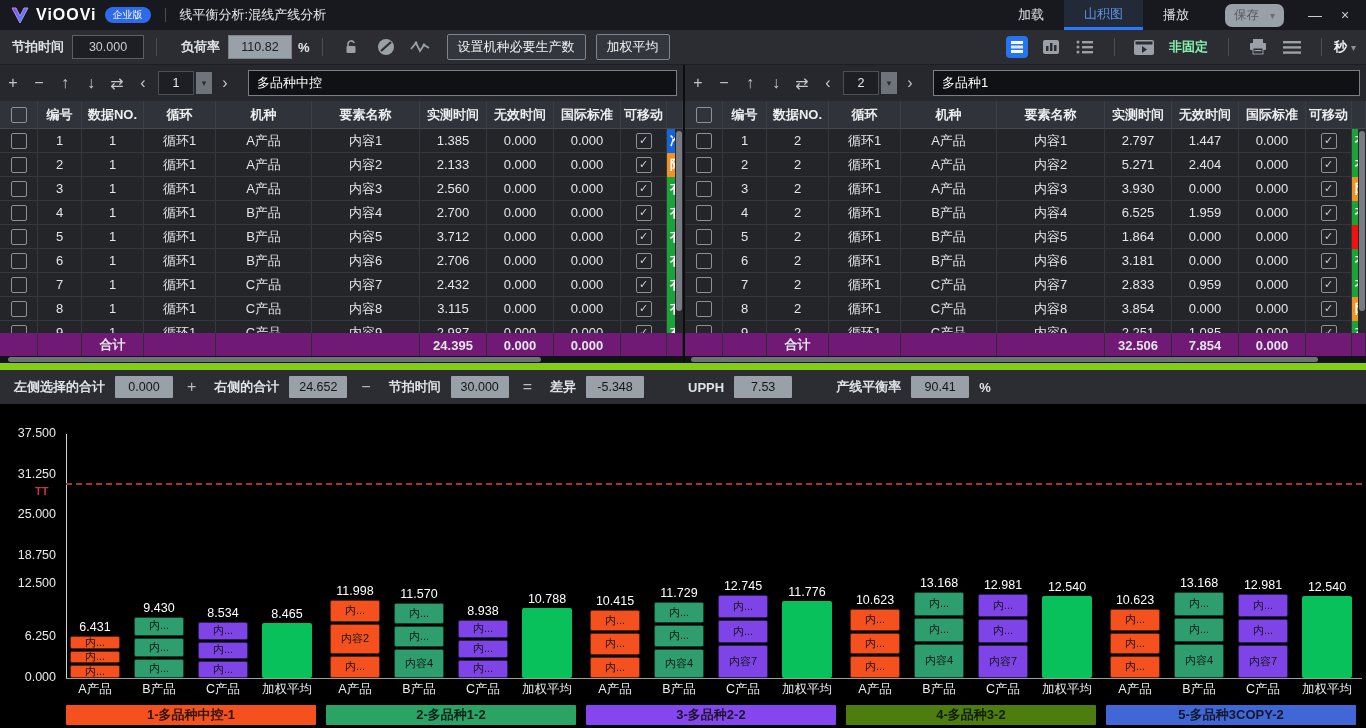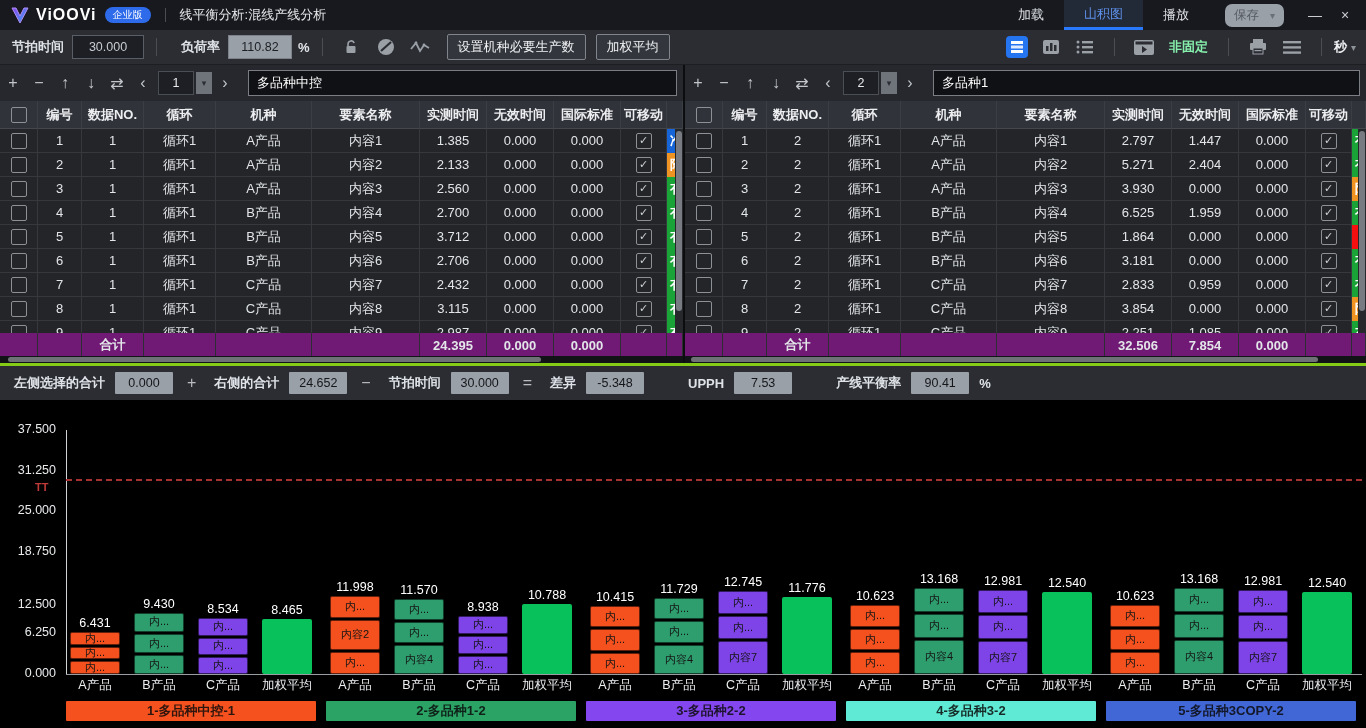--- a/index.html
+++ b/index.html
@@ -47,21 +47,21 @@
   .td{height:24px;display:flex;align-items:center;justify-content:center;color:#e3e6e9;font-size:13px;border-right:1px solid #36383d;border-bottom:1px solid #36383d;box-sizing:border-box;background:#232529;overflow:hidden;}
   .td.cat{color:#fff;font-weight:bold;justify-content:flex-start;padding-left:3px;white-space:nowrap;}
   .cb{width:14px;height:14px;border:1px solid #8d9196;border-radius:2px;display:flex;align-items:center;justify-content:center;font-size:11px;color:#cdd2d7;background:transparent;}
   .total .td{height:25px;background:#701a75;font-weight:bold;border-color:#2c2e33;}
   .hscroll{position:absolute;left:0;right:0;bottom:0;height:7px;background:#121316;}
   .hthumb{position:absolute;top:1px;height:5px;background:#6e7176;border-radius:3px;}
   .vscroll{position:absolute;right:0;top:64px;width:8px;height:204px;background:#26282c;}
   .vthumb{position:absolute;left:1px;width:6px;top:2px;height:88%;background:#787c82;border-radius:3px;}
 
   
-  .statusbar{height:34px;background:#2b2d33;display:flex;align-items:center;color:#dfe3e8;font-size:13px;font-weight:bold;border-top:3px solid #84cc16;flex:0 0 auto;}
+  .statusbar{height:34px;background:#2b2d33;display:flex;align-items:center;color:#dfe3e8;font-size:13px;font-weight:bold;border-top:7px solid #84cc16;flex:0 0 auto;}
   .sb-box{width:58px;height:22px;background:#9aa0a8;color:#14161a;font-weight:normal;display:flex;align-items:center;justify-content:center;font-size:12.5px;margin:0 10px;border-radius:1px;}
   .sb-op{color:#b9bdc2;font-size:16px;margin:0 4px;font-weight:normal;}
   .sb-label{margin-left:14px;}
 
   
   .chart{position:relative;flex:1;background:#000;}
   .ytick{position:absolute;left:0;width:56px;text-align:right;color:#e8eaec;font-size:12.5px;}
   .vaxis{position:absolute;left:66px;top:30px;width:1px;height:245px;background:#d0d3d6;}
   .baseline{position:absolute;left:66px;right:4px;top:274px;height:1px;background:#9a9da1;}
   .ttline{position:absolute;left:66px;right:4px;border-top:2px dashed #a83232;z-index:1;}
@@ -781,21 +781,21 @@
               <div class="bval">12.540</div>
               <div class="bar" style="height: 81.5936px; background: rgb(8, 193, 90); border-radius: 2px;"></div>
             </div>
           </div>
           <div class="xrow">
             <div class="xlab">A产品</div>
             <div class="xlab">B产品</div>
             <div class="xlab">C产品</div>
             <div class="xlab">加权平均</div>
           </div>
-          <div class="glabel" style="background: #5eead4;">4-多品种3-2</div>
+          <div class="glabel" style="background: #4d7c0f;">4-多品种3-2</div>
         </div>
         <div class="group">
           <div class="bars-row">
             <div class="barwrap">
               <div class="bval">10.623</div>
               <div class="bar" style="height: 69.1203px;">
                 <div class="seg" style="flex-grow: 1; background: rgb(244, 81, 30);">内...</div>
                 <div class="seg" style="flex-grow: 1; background: rgb(244, 81, 30);">内...</div>
                 <div class="seg" style="flex-grow: 1; background: rgb(244, 81, 30);">内...</div>
               </div>
@@ -827,18 +827,18 @@
             <div class="xlab">C产品</div>
             <div class="xlab">加权平均</div>
           </div>
           <div class="glabel" style="background: rgb(65, 102, 213);">5-多品种3COPY-2</div>
         </div>
       </div>
   <div class="ytick" style="top: 22px;">37.500</div>
       <div class="ytick" style="top: 62.6667px;">31.250</div>
       <div class="ytick" style="top: 103.333px;">25.000</div>
       <div class="ytick" style="top: 144px;">18.750</div>
-      <div class="ytick" style="top: 197px;">12.500</div>
+      <div class="ytick" style="top: 172px;">12.500</div>
       <div class="ytick" style="top: 225.333px;">6.250</div>
       <div class="ytick" style="top: 266px;">0.000</div>
     </div>
 
 </div>
 
 </body></html>

